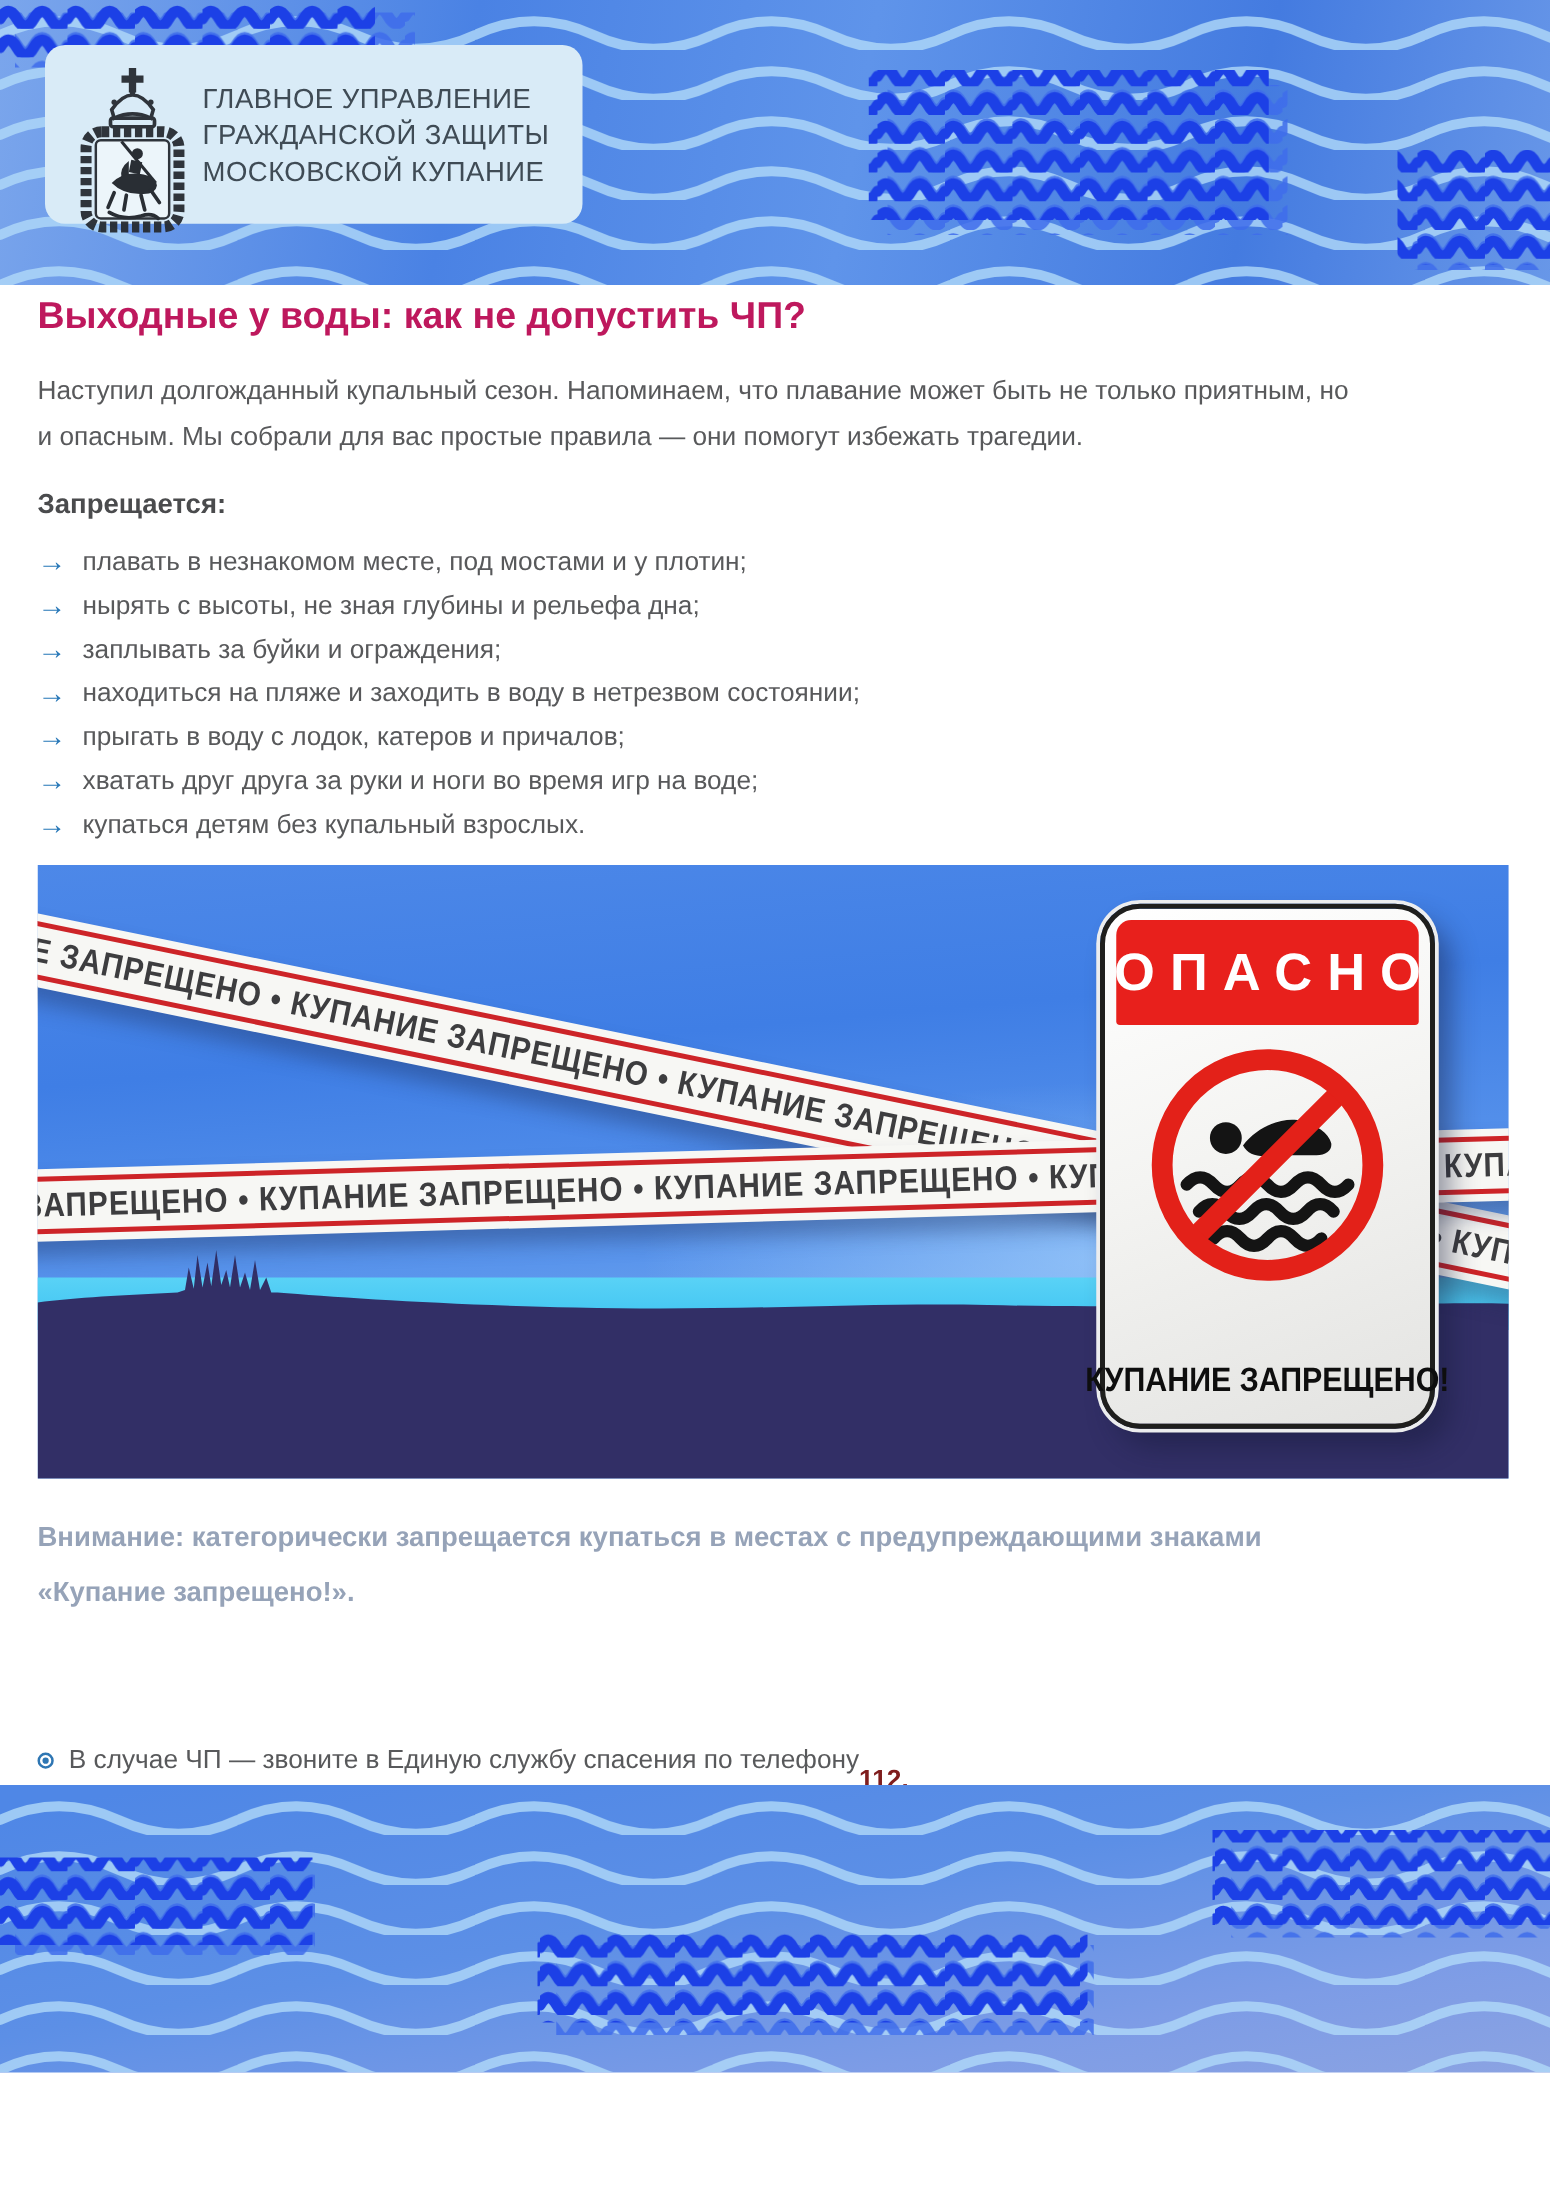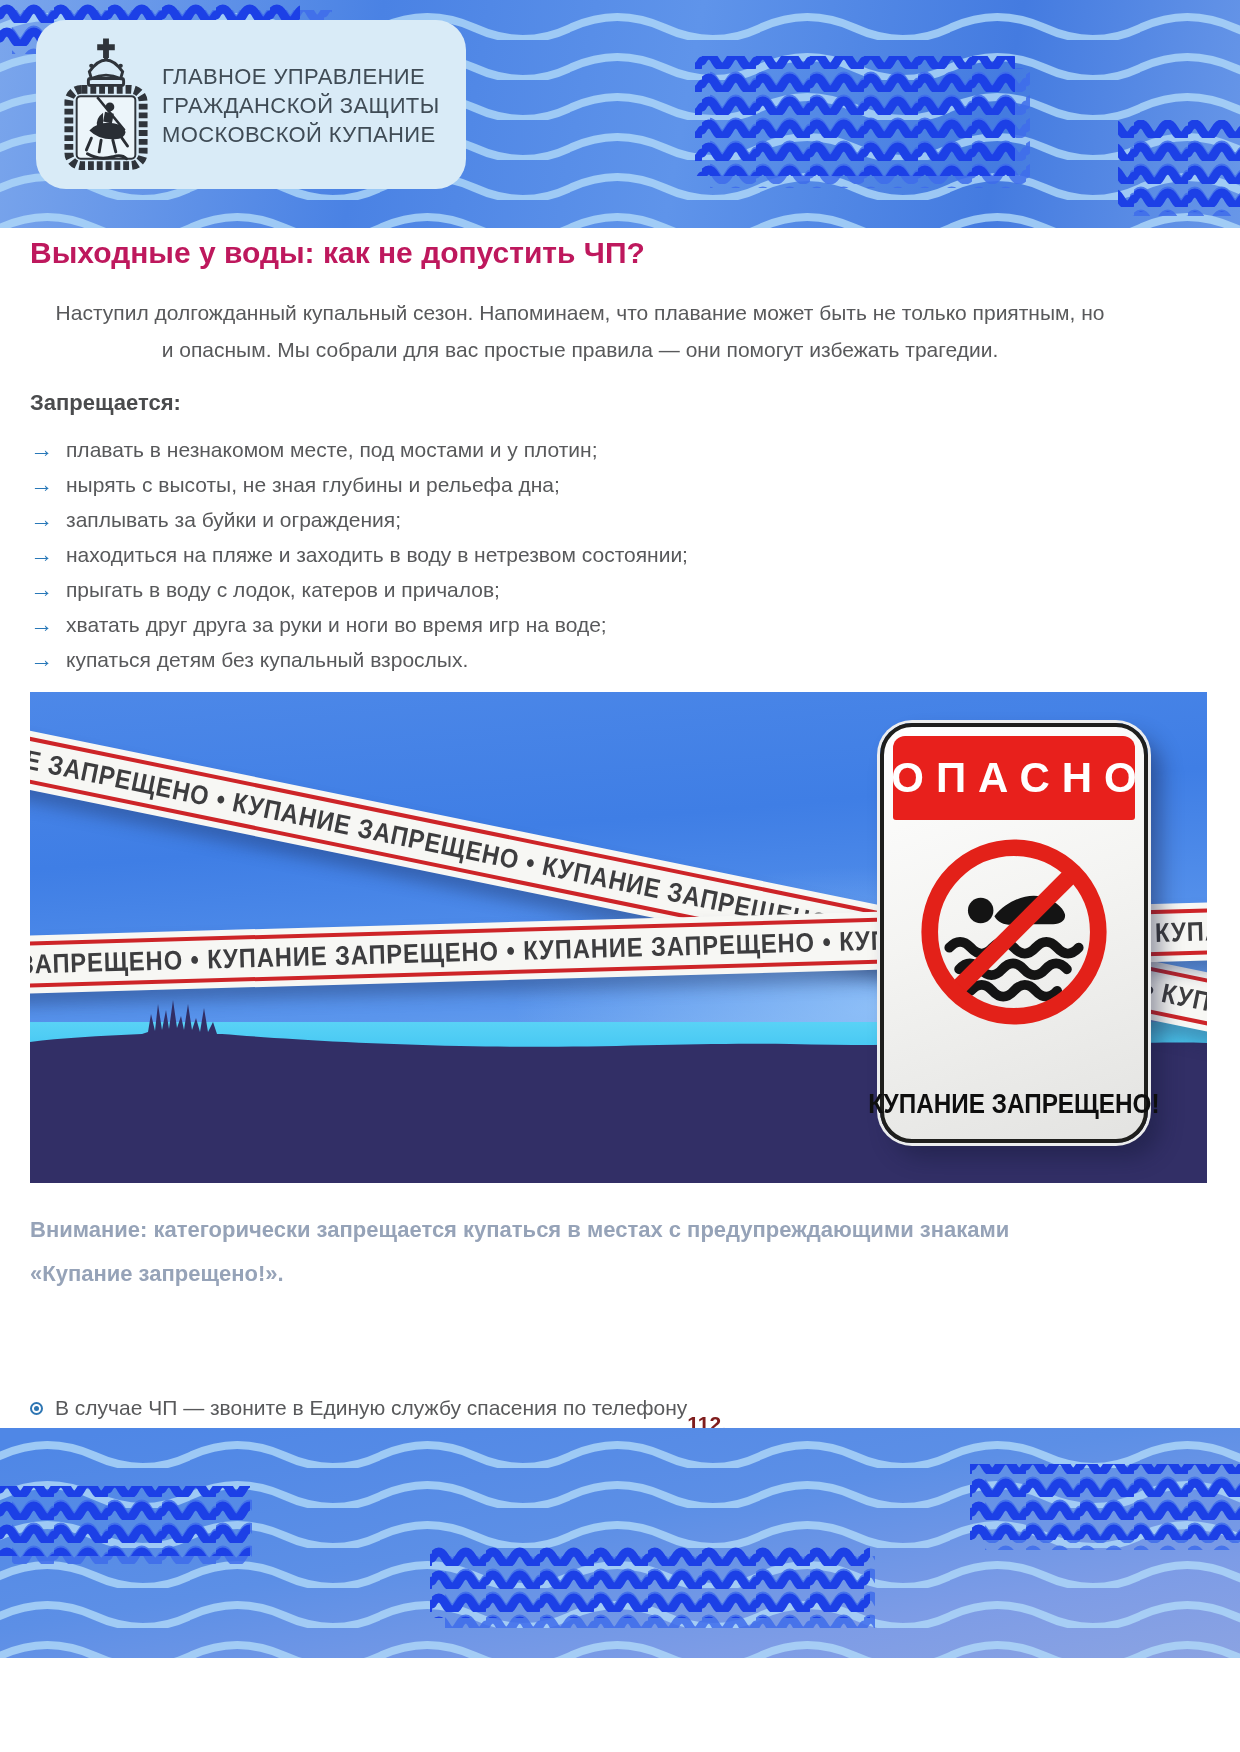--- a/index.html
+++ b/index.html
@@ -9,30 +9,30 @@
   }
   
   .banner{position:absolute;left:0;width:1240px;overflow:hidden;}
   .banner-top{top:0;height:228px;
     background:linear-gradient(100deg,#7ba6ec 0%,#4a82e4 30%,#5f94ea 55%,#447be0 80%,#6897e8 100%);}
   .banner-bottom{top:1428px;height:230px;
     background:linear-gradient(170deg,#4f87e6 5%,#5c8fe6 45%,#7d9ce6 78%,#8ba3e2 100%);}
   .banner svg.art{position:absolute;left:0;top:0;}
   
   .logo-card{
-    position:absolute;left:36px;top:20px;width:430px;height:169px;
-    background:#d9ebf7;border-radius:30px;display:flex;align-items:center;
+    position:absolute;left:36px;top:36px;width:430px;height:143px;
+    background:#d9ebf7;border-radius:16px;display:flex;align-items:center;
   }
   .crest{position:absolute;left:26px;top:14px;width:88px;height:138px;opacity:.95;}
   .org-name{position:absolute;left:126px;top:50%;transform:translateY(-50%);}
   .org-line{font-size:22px;line-height:29px;color:#3f4b55;letter-spacing:.4px;white-space:nowrap;}
   
   .title{position:absolute;left:30px;top:236px;margin:0;font-size:30px;font-weight:bold;color:#be185d;}
   .intro{position:absolute;left:30px;top:294px;margin:0;width:1100px;
-    font-size:21px;line-height:37px;color:#58595b;white-space:pre-line;text-align:center;}
+    font-size:21px;line-height:37px;color:#58595b;white-space:pre-line;}
   .subhead{position:absolute;left:30px;top:390px;margin:0;font-size:22px;font-weight:bold;color:#4a4b4d;}
   .rules{position:absolute;left:30px;top:432px;margin:0;padding:0;list-style:none;}
   .rules li{display:flex;align-items:center;height:35px;font-size:21px;color:#58595b;}
   .arrow{color:#2878b8;font-weight:bold;font-size:23px;margin-right:13px;line-height:1;}
   
   .scene{position:absolute;left:30px;top:692px;width:1177px;height:491px;margin:0;overflow:hidden;}
   .sky{position:absolute;inset:0;
     background:
       radial-gradient(520px 200px at 72% 64%, rgba(175,218,255,.55), rgba(175,218,255,0) 70%),
       linear-gradient(175deg,#4d88e8 0%,#3f7ee5 30%,#5a95ec 60%,#72a9f0 74%,#7db2f2 80%);}

